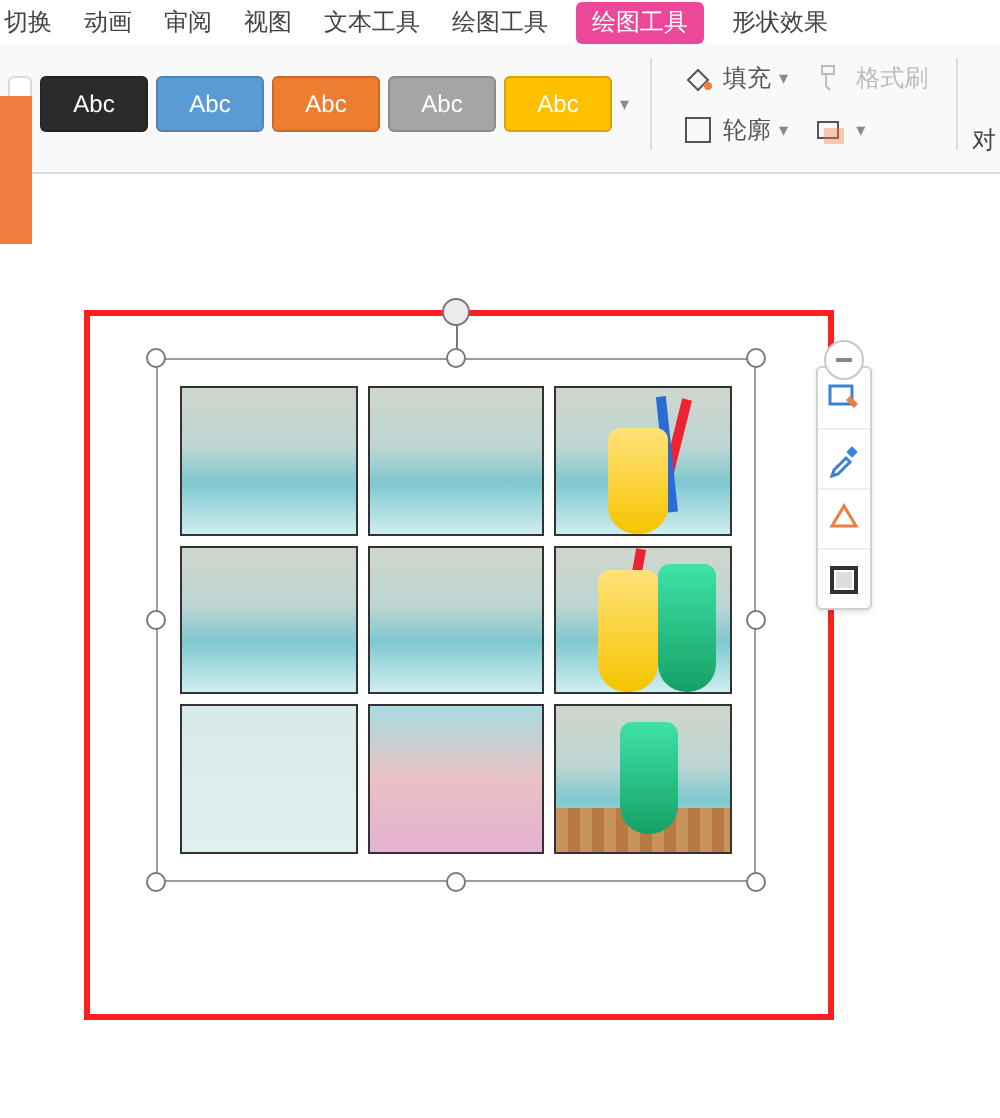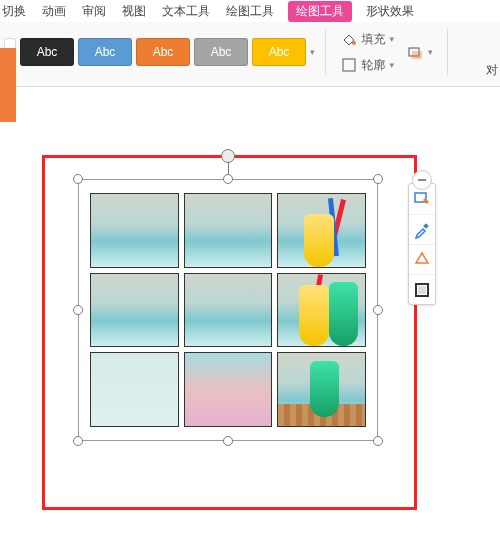--- a/index.html
+++ b/index.html
@@ -89,20 +89,28 @@
       <span class="ico">
           <svg width="16" height="16">
             <rect x="2" y="2" width="12" height="12" fill="none" stroke="#555"></rect>
           </svg>
         </span>
       <span>轮廓</span>
       <span class="caret">▾</span>
     </div>
   </div>
   <div class="col">
+    <div class="rbtn dis">
+      <span class="ico">
+          <svg width="16" height="16">
+            <path d="M4 2h6v4H4zM6 6v6l2 2" fill="none" stroke="#bbb"></path>
+          </svg>
+        </span>
+      <span>格式刷</span>
+    </div>
     <div class="rbtn">
       <span class="ico">
           <svg width="16" height="16">
             <rect x="2" y="4" width="10" height="8" fill="none" stroke="#555"></rect>
             <rect x="5" y="7" width="10" height="8" fill="#f07c3e" opacity="0.4"></rect>
           </svg>
         </span>
       <span class="caret">▾</span>
     </div>
   </div>

